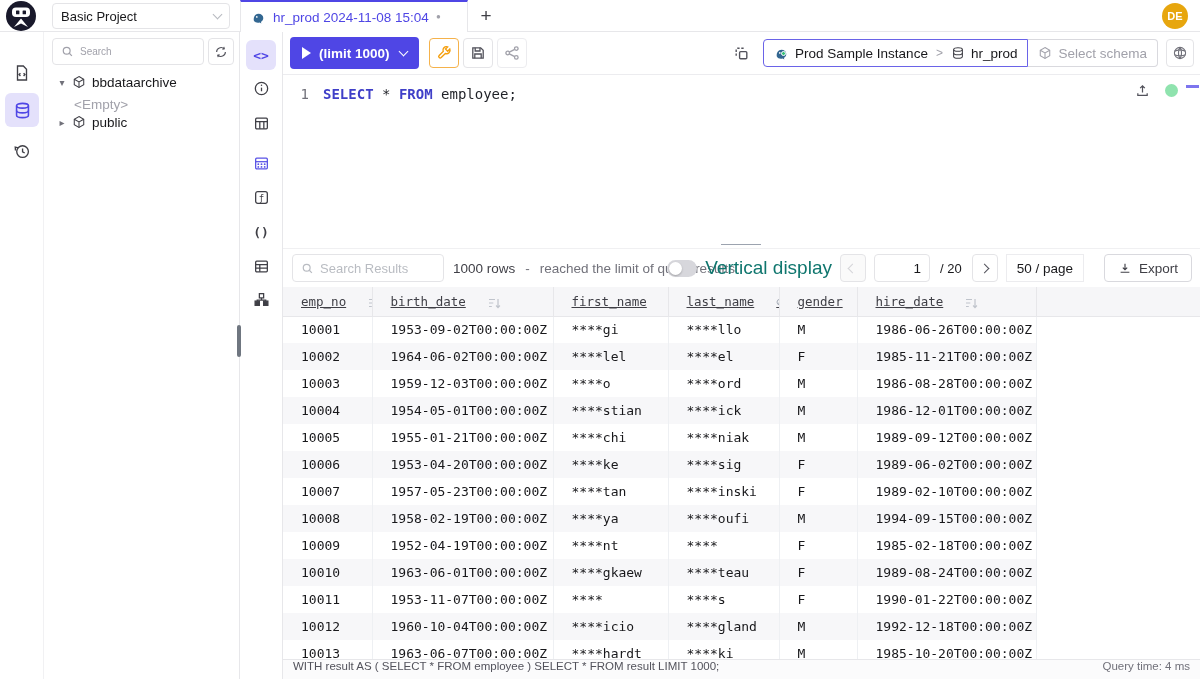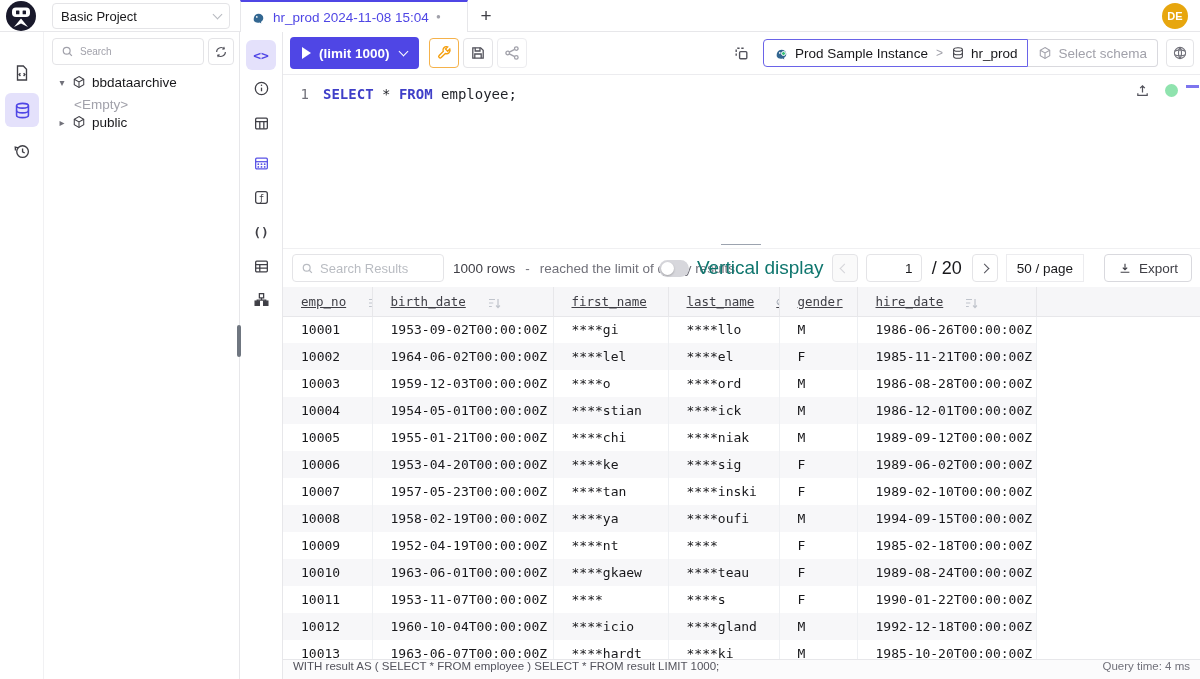--- a/index.html
+++ b/index.html
@@ -91,21 +91,21 @@
   .limit-note { color:#71717a; }
   .res-right { position:absolute; right:8px; top:5px; height:28px; display:flex; align-items:center; gap:8px; }
   .toggle { width:30px; height:17px; border-radius:9px; background:#d7d7dc; position:relative; cursor:pointer; }
   .toggle .knob { position:absolute; left:2px; top:2px; width:13px; height:13px; border-radius:50%; background:#fff; box-shadow:0 1px 2px rgba(0,0,0,.25); }
   .toggle-lbl { font-size:19px; color:#0f766e; margin-right:0; }
   .pg-btn { width:26px; height:28px; display:flex; align-items:center; justify-content:center; }
   .pg-btn .chev { margin-top:0; }
   .pg-btn.disabled { background:#fafafa; cursor:default; }
   .pg-btn.disabled .chev { border-color:#d4d4d8; }
   .pg-input { width:56px; height:28px; border:1px solid #e4e4e7; border-radius:4px; font-size:13.5px; color:#18181b; text-align:right; padding-right:8px; outline:none; font-family:"Liberation Sans",sans-serif; }
-  .pg-total { font-size:18px; color:#18181b; margin:0 2px; }
+  .pg-total { font-size:13px; color:#18181b; margin:0 2px; }
   .page-size { height:28px; border:1px solid #ececef; border-radius:0; display:flex; align-items:center; padding:0 10px; font-size:13.5px; color:#18181b; background:#fff; cursor:pointer; }
   .export-btn { height:28px; border:1px solid #d9d9de; border-radius:4px; display:flex; align-items:center; gap:7px; padding:0 13px; font-size:13.5px; color:#3f3f46; background:#fff; cursor:pointer; margin-left:12px; }
 
   
   .rtable-wrap { position:absolute; left:0; top:38px; width:917px; height:373px; overflow:hidden; }
   table.rtable { border-collapse:collapse; table-layout:fixed; width:100%; font-family:"DejaVu Sans Mono",monospace; }
   .rtable th { height:29px; background:#f6f6f8; border-right:1px solid #e7e7ea; border-bottom:1px solid #e7e7ea; font-weight:normal; }
   .rtable th .hcell { display:flex; align-items:flex-end; gap:22px; padding-left:18px; font-size:12.5px; color:#3f3f46; white-space:nowrap; overflow:hidden;text-decoration:underline; }
   .rtable th.filler, .rtable td.filler { border-right:none; }
   .rtable td { height:27px; border-right:1px solid #eef0f3; font-size:13px; color:#18181b; padding-left:18px; white-space:nowrap; overflow:hidden; cursor:default; }

